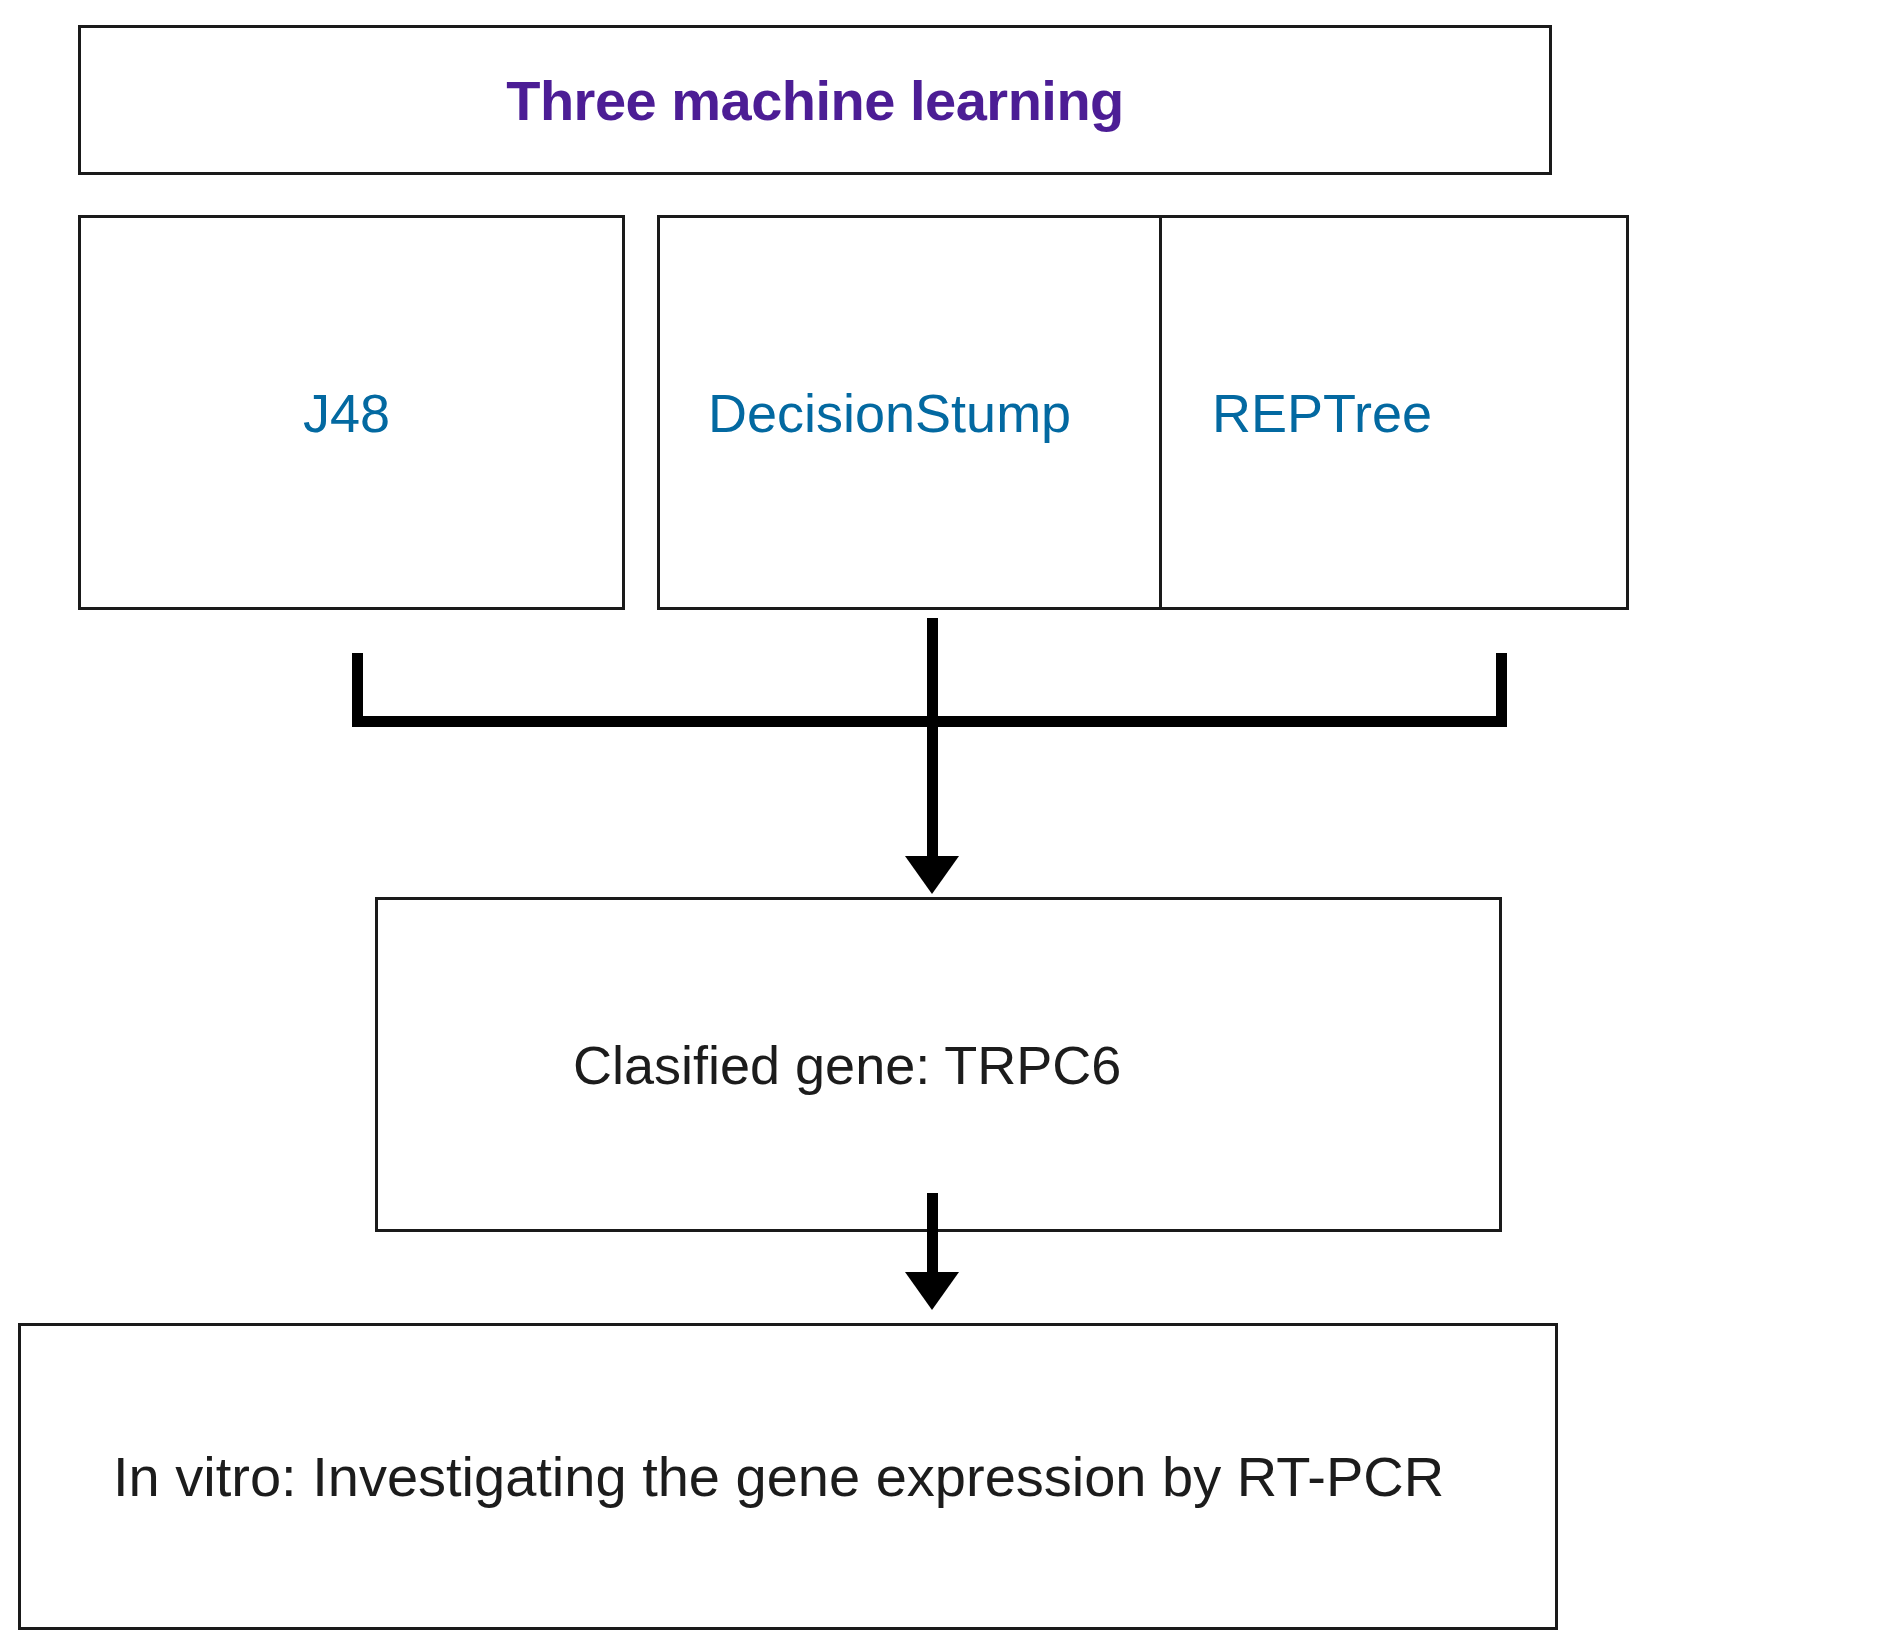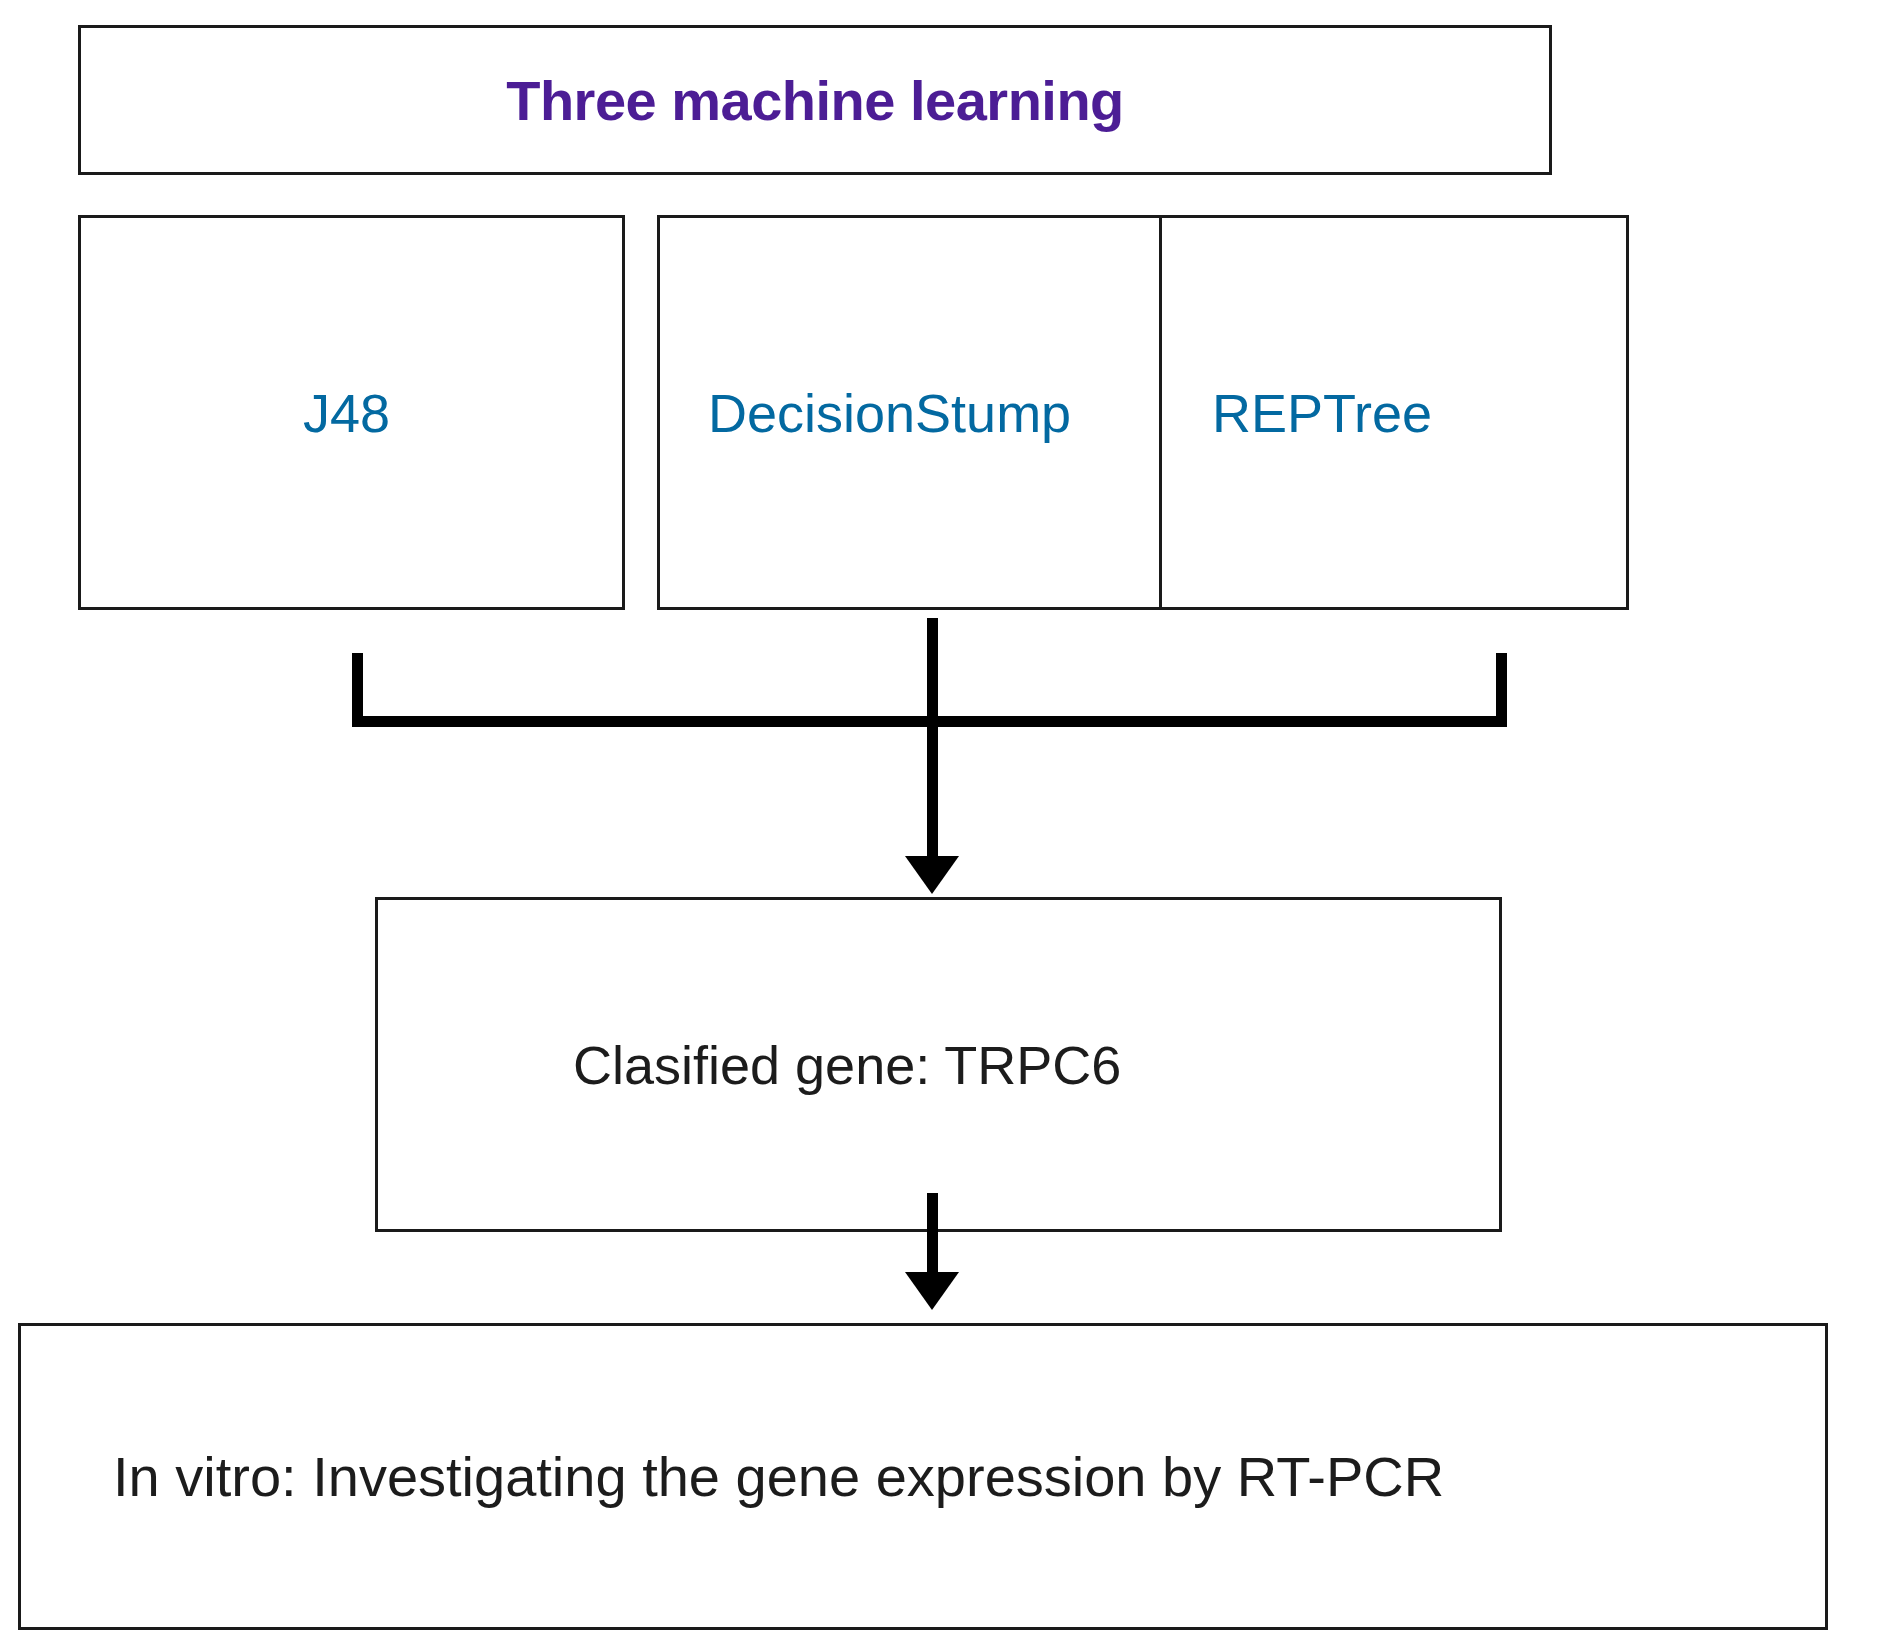--- a/index.html
+++ b/index.html
@@ -89,21 +89,21 @@
     font-size: 54px;
     color: #1c1c1c;
     margin-left: 195px;
     white-space: nowrap;
   }
 
   
   #invitro-box {
     left: 18px;
     top: 1323px;
-    width: 1810px;
+    width: 1540px;
     height: 307px;
   }
   #invitro-box .label {
     font-size: 56px;
     color: #1c1c1c;
     margin-left: 92px;
     white-space: nowrap;
   }
 
   

